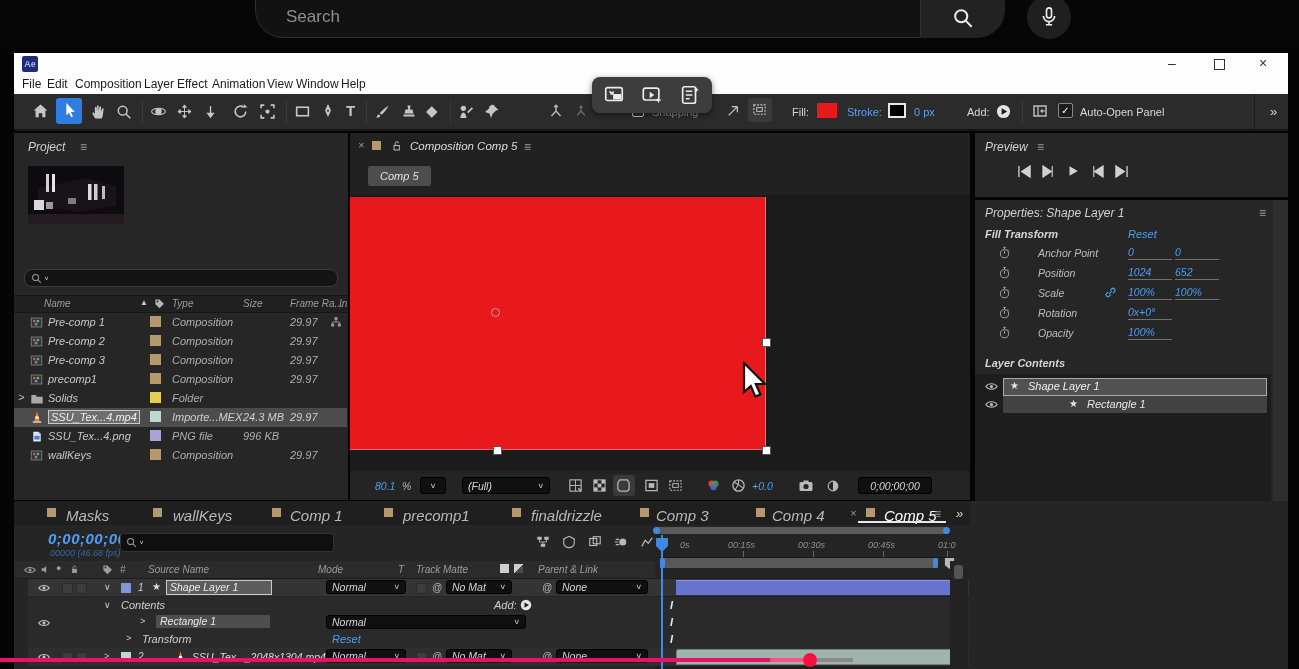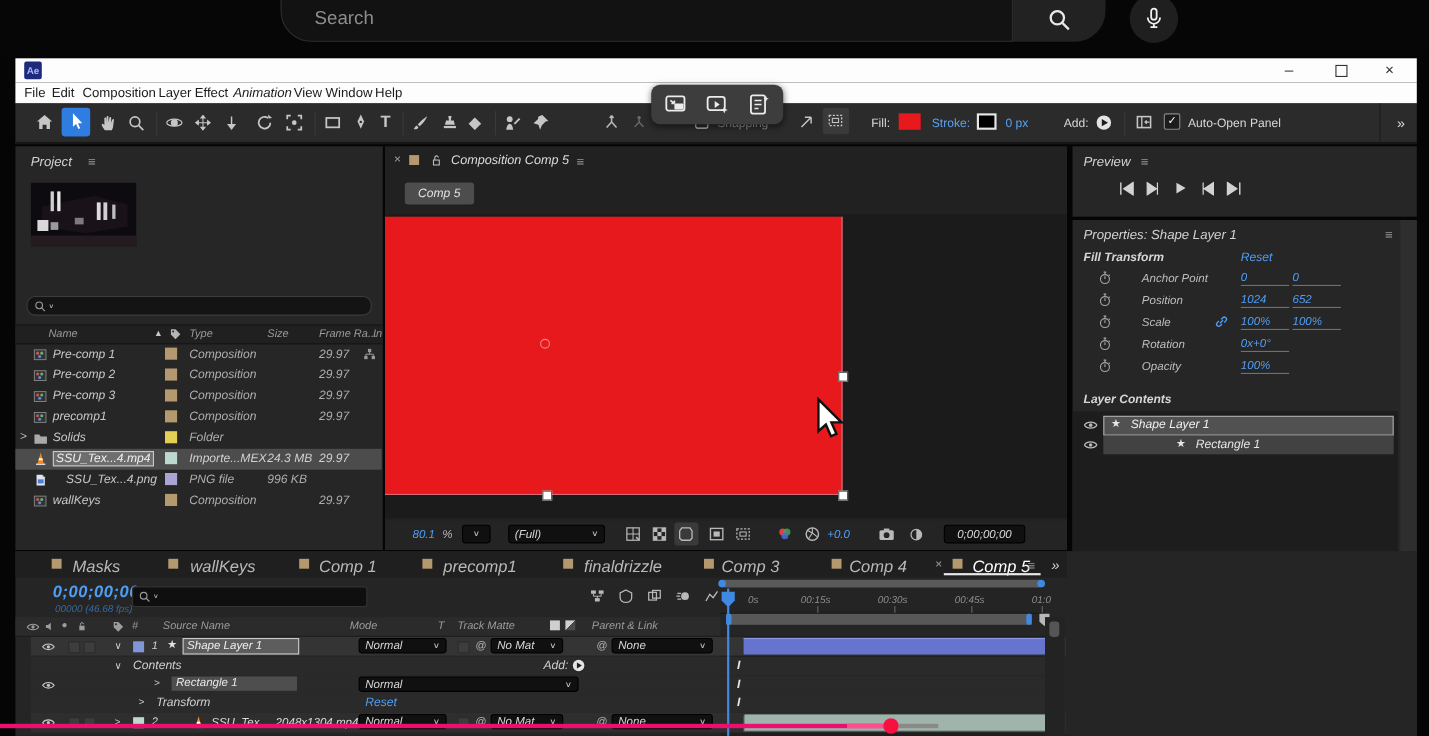--- a/index.html
+++ b/index.html
@@ -295,21 +295,21 @@
   <span style="position:absolute;left:1200px;top:6px;width:9px;height:9px;border:1px solid #333;"></span>
   <span style="position:absolute;left:1245px;top:2px;color:#333;font-size:14px;">×</span>
 </div>
 
 <div class="abs" style="left:14px;top:75px;width:1274px;height:19px;background:#fdfdfd;color:#1b1b1b;font-size:12px;">
   <span style="position:absolute;left:8px;top:2px;">File</span>
   <span style="position:absolute;left:33px;top:2px;">Edit</span>
   <span style="position:absolute;left:61px;top:2px;">Composition</span>
   <span style="position:absolute;left:130px;top:2px;">Layer</span>
   <span style="position:absolute;left:163px;top:2px;">Effect</span>
-  <span style="position:absolute;left:198px;top:2px;font-style:italic;">Animation</span>
+  <span style="position:absolute;left:198px;top:2px;">Animation</span>
   <span style="position:absolute;left:253px;top:2px;">View</span>
   <span style="position:absolute;left:282px;top:2px;">Window</span>
   <span style="position:absolute;left:327px;top:2px;">Help</span>
 </div>
 
 <div class="abs" style="left:14px;top:94px;width:1274px;height:37px;background:#2b2b2b;border-bottom:2px solid #161616;box-sizing:border-box;color:#c6c6c6;">
   <svg class="ic" width="17" height="17" style="position:absolute;left:18px;top:9px;">
       <use href="#s-home"></use>
     </svg>
   <span style="position:absolute;left:42px;top:4px;width:26px;height:26px;background:#2f7de0;border-radius:3px;">
@@ -503,21 +503,21 @@
     <span style="left:34px;top:2px;background:#6e6e6e;border:1px solid #c9c9c9;padding:0 2px;color:#f0f0f0;">SSU_Tex...4.mp4</span>
     <span class="labelsq" style="left:136px;background:#bcd8cf;"></span>
     <span style="left:158px;color:#d0d0d0;">Importe...MEX</span>
     <span style="left:229px;color:#d0d0d0;">24.3 MB</span>
     <span style="left:276px;color:#d0d0d0;">29.97</span>
   </div>
   <div class="prow" style="left:0;top:294px;">
     <svg class="ic" width="12" height="13" style="position:absolute;left:17px;top:3px;">
         <use href="#s-png"></use>
       </svg>
-    <span style="left:46px;">SSU_Tex...4.png</span>
+    <span style="left:34px;">SSU_Tex...4.png</span>
     <span class="labelsq" style="left:136px;background:#a9a4d6;"></span>
     <span style="left:158px;color:#aeaeae;">PNG file</span>
     <span style="left:229px;color:#aeaeae;">996 KB</span>
   </div>
   <div class="prow" style="left:0;top:313px;">
     <svg class="ic" width="13" height="13" style="position:absolute;left:16px;top:3px;">
         <use href="#s-compitem"></use>
       </svg>
     <span style="left:34px;">wallKeys</span>
     <span class="labelsq" style="left:136px;background:#b5996e;"></span>

